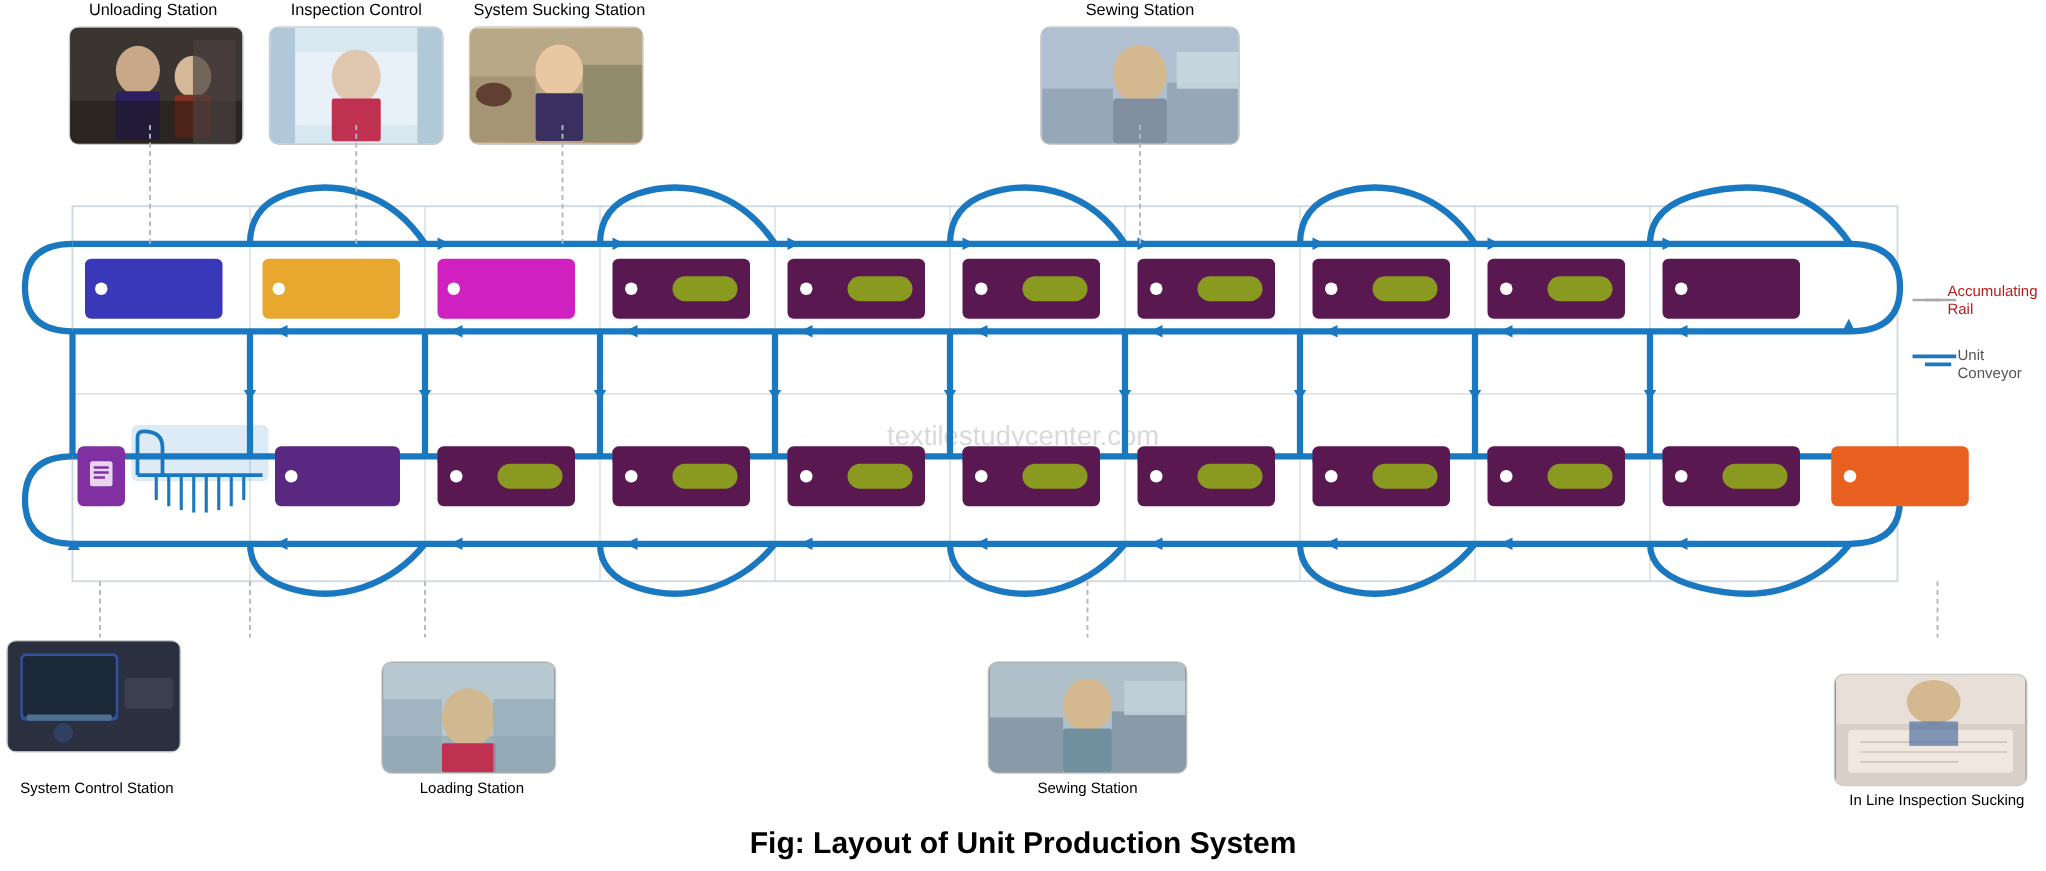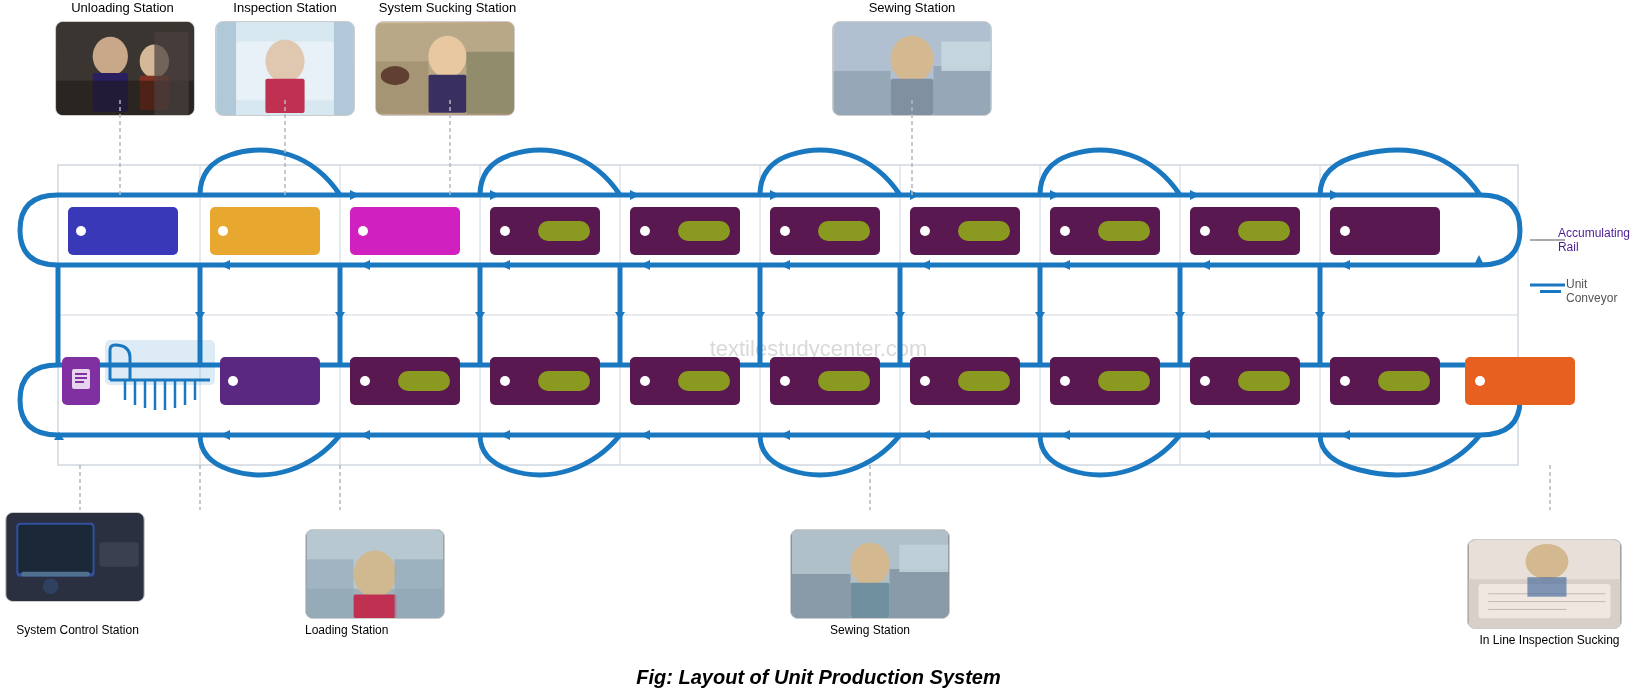--- a/index.html
+++ b/index.html
@@ -84,21 +84,21 @@
           <ellipse cx="100" cy="40" rx="15" ry="17" fill="#d4b898"></ellipse>
           <rect x="85" y="55" width="30" height="35" fill="#803020" rx="3"></rect>
           <rect x="0" y="60" width="140" height="35" fill="#1a1510" opacity="0.5"></rect>
           <rect x="100" y="10" width="35" height="85" fill="#4a4040" opacity="0.7"></rect>
         </svg>
     </div>
   </div>
 
   <div style="position:absolute; top:0; left:215px; text-align:center; width:140px;">
     <div style="font-size:13px; line-height:1.3; margin-bottom:4px;">Inspection
-Station</div>
+Control</div>
     <div class="photo-box photo-light">
       <svg viewBox="0 0 140 95">
           <rect width="140" height="95" fill="#d8e8f0"></rect>
           <rect x="20" y="20" width="100" height="60" fill="#e8f0f8" rx="3"></rect>
           <ellipse cx="70" cy="40" rx="20" ry="22" fill="#e0c8b0"></ellipse>
           <rect x="50" y="58" width="40" height="35" fill="#c03050" rx="2"></rect>
           <rect x="0" y="0" width="20" height="95" fill="#b0c8d8"></rect>
           <rect x="120" y="0" width="20" height="95" fill="#b0c8d8"></rect>
         </svg>
     </div>
@@ -375,21 +375,21 @@
   </div>
   <div style="position:absolute; top:357px; left:1330px; width:110px; height:48px; background:#5a1850; border-radius:5px; display:flex; align-items:center; justify-content:space-between; padding:0 10px;">
     <div style="width:10px;height:10px;background:white;border-radius:50%;"></div>
     <div style="width:52px;height:20px;background:#8a9a20;border-radius:10px;"></div>
   </div>
 
   <div style="position:absolute; top:357px; left:1465px; width:110px; height:48px; background:#e86020; border-radius:5px; display:flex; align-items:center; justify-content:space-between; padding:0 10px;">
     <div style="width:10px;height:10px;background:white;border-radius:50%;"></div>
   </div>
 
-  <div style="position:absolute; top:226px; left:1540px; font-size:12px; color:#4c1d95; width:90px;">
+  <div style="position:absolute; top:226px; left:1540px; font-size:12px; color:#b91c1c; width:90px;">
     <div style="display:flex; align-items:center; gap:5px;">
       <div style="width:25px;height:2px;background:#aaaaaa;"></div>
       <span>Accumulating
 Rail</span>
     </div>
   </div>
   <div style="position:absolute; top:277px; left:1540px; font-size:12px; color:#555; width:90px;">
     <div style="display:flex; align-items:center; gap:5px;">
       <div style="width:25px;height:3px;background:#1a78c0;"></div>
       <span>Unit Conveyor</span>
@@ -405,21 +405,21 @@
           <rect x="15" y="60" width="70" height="5" rx="2" fill="#507090"></rect>
           <circle cx="45" cy="75" r="8" fill="#304060"></circle>
           <rect x="95" y="30" width="40" height="25" rx="3" fill="#3a4050"></rect>
         </svg>
     </div>
     <div style="font-size:12px; margin-top:21px; line-height:1.3;">System
 Control Station</div>
   </div>
 
 
-  <div style="position:absolute; bottom:58px; left:305px; text-align:left; width:145px;">
+  <div style="position:absolute; bottom:58px; left:305px; text-align:center; width:145px;">
     <div class="bottom-photo-box">
       <svg viewBox="0 0 140 90">
           <rect width="140" height="90" fill="#b8c8d0"></rect>
           <rect x="0" y="60" width="140" height="30" fill="#a0b0b8"></rect>
           <ellipse cx="70" cy="45" rx="22" ry="24" fill="#d0b890"></ellipse>
           <rect x="48" y="66" width="44" height="24" fill="#c03050" rx="2"></rect>
           <rect x="90" y="30" width="50" height="60" fill="#90a8b8" opacity="0.7"></rect>
           <rect x="0" y="30" width="48" height="60" fill="#90a8b8" opacity="0.6"></rect>
         </svg>
     </div>
@@ -451,16 +451,16 @@
           <line x1="20" y1="71" x2="100" y2="71" stroke="#c0b8b0" stroke-width="1"></line>
           <ellipse cx="80" cy="22" rx="22" ry="18" fill="#d4b890"></ellipse>
           <rect x="60" y="38" width="40" height="20" fill="#5070a0" opacity="0.7"></rect>
         </svg>
     </div>
     <div style="font-size:12px; margin-top:4px; line-height:1.3;">In Line
 Inspection Sucking</div>
   </div>
 
   <div style="position:absolute; bottom:8px; left:50%; transform:translateX(-50%); white-space:nowrap;">
-    <span style="font-size:20px; font-weight:bold;font-style:italic;">Fig: Layout of Unit Production System</span>
+    <span style="font-size:24px; font-weight:bold;">Fig: Layout of Unit Production System</span>
   </div>
 
 </div>
 
 </body></html>

